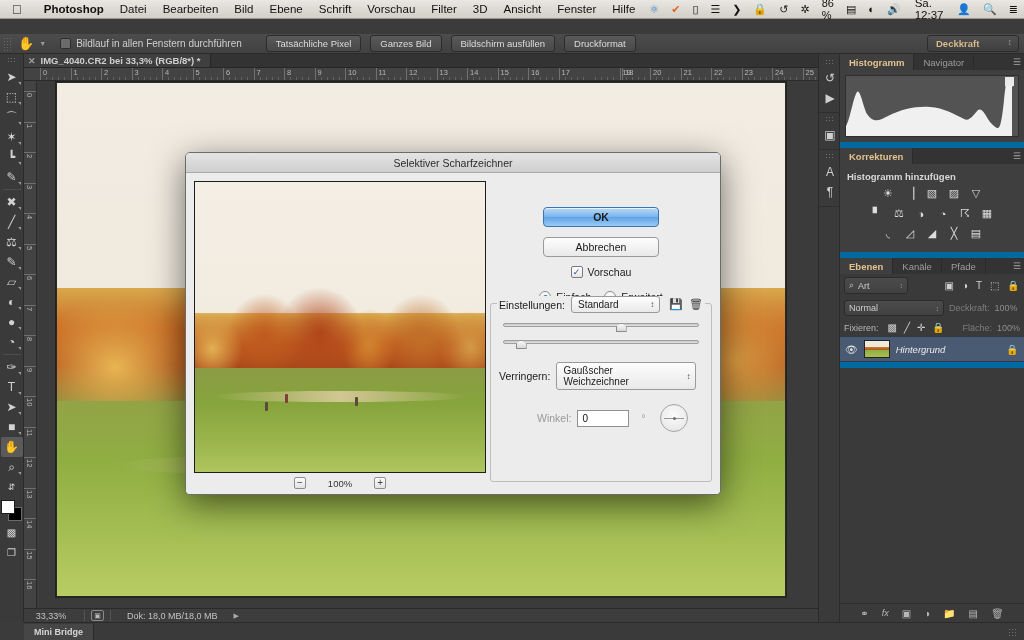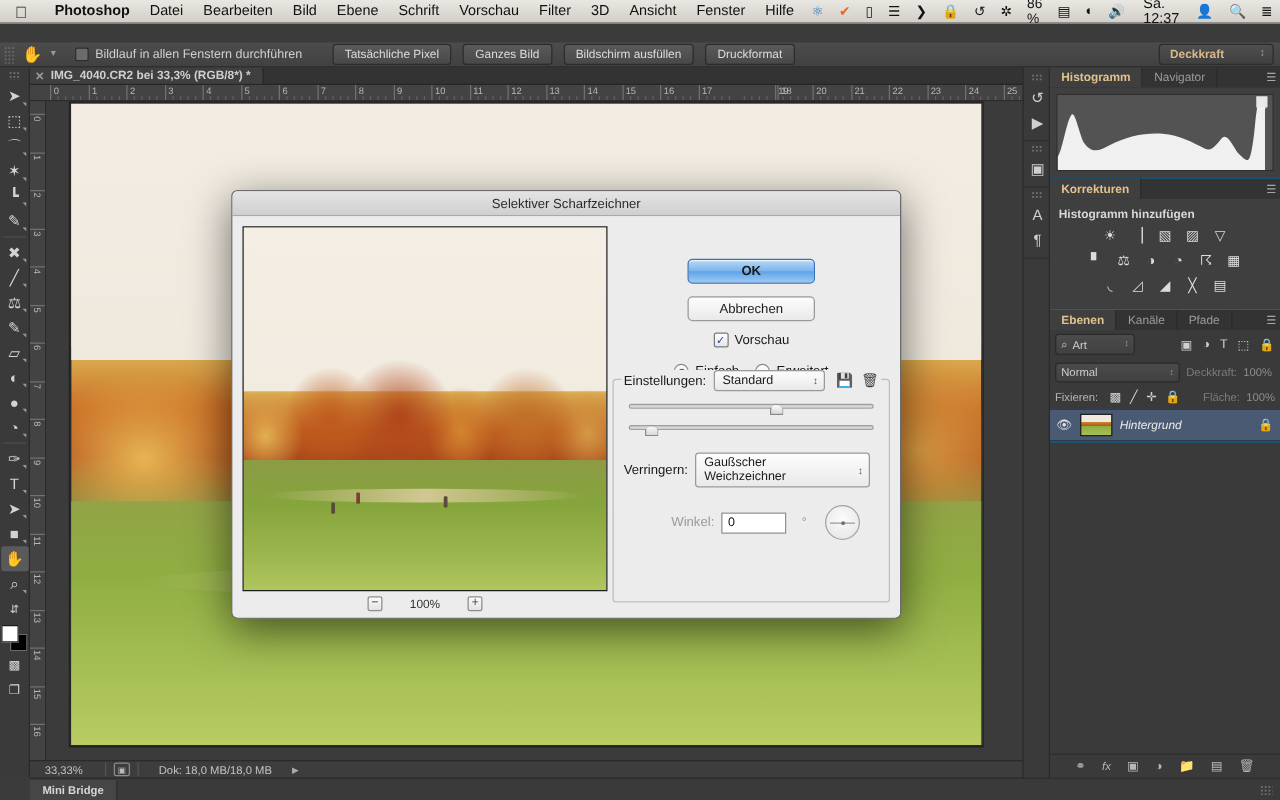--- a/index.html
+++ b/index.html
@@ -181,21 +181,21 @@
     padding-top:2px;
   }
   .md-group { border-bottom:1px solid #2e2e2e; padding:2px 0 4px; }
   .md-grip { width:9px; height:6px; margin:1px auto 3px;
     background-image:radial-gradient(#6f6f6f 40%,transparent 41%); background-size:3px 3px; }
   .md-icon { width:22px; height:20px; display:flex; align-items:center; justify-content:center;
     color:#cfcfcf; font-size:12px; }
 
   
   .panels { position:absolute; top:54px; right:0; width:184px; bottom:18px; background:#3a3a3a; }
-  .panel { border-bottom:1px solid #0369a1; }
+  .panel { border-bottom:6px solid #0369a1; }
   .ptabs { display:flex; align-items:stretch; height:16px; background:#333; position:relative; }
   .ptab { font-size:9.5px; color:#9c9c9c; padding:0 9px; display:flex; align-items:center;
     border-right:1px solid #2b2b2b; }
   .ptab.active { background:#3f3f3f; color:#e2c38f; font-weight:bold; }
   .pmenu { position:absolute; right:3px; top:3px; font-size:9px; color:#a5a5a5; }
   .pbody { background:#3f3f3f; padding:5px; }
 
   .histo { height:62px; background:#535353; border:1px solid #2e2e2e; position:relative; overflow:hidden; }
   .histo .bars { position:absolute; left:0; bottom:0; width:100%; height:100%; }
   .histo .warn { position:absolute; right:5px; top:3px; color:#f0f0f0; font-size:9px; }
@@ -269,21 +269,21 @@
 
   .pv-zoom { position:absolute; left:8px; top:304px; width:292px;
     display:flex; align-items:center; justify-content:center; gap:22px;
     font-size:9.5px; color:#333; }
   .zbtn { width:12px; height:12px; border:1px solid #8e8e8e; border-radius:2px;
     background:linear-gradient(to bottom,#fbfbfb,#e3e3e3);
     display:flex; align-items:center; justify-content:center; font-size:10px; color:#444; line-height:1; }
 
   .dlg-right { position:absolute; left:304px; top:8px; right:8px; bottom:8px; }
   .btn {
-    display:block; width:102px; margin:0 auto 0; text-align:center;
+    display:block; width:116px; margin:0 auto 0; text-align:center;
     border-radius:4px; font-size:10.5px; padding:3px 0;
     border:1px solid #9a9a9a; background:linear-gradient(to bottom,#fdfdfd,#e9e9e9);
     color:#1a1a1a;
   }
   .btn.ok {
     border:1px solid #3b73b8;
     background:linear-gradient(to bottom,#b9d9f6 0%,#7cb5ee 48%,#5fa4e8 52%,#9ccbf4 100%);
     box-shadow:inset 0 1px 0 rgba(255,255,255,.7);
     font-weight:bold; margin-top:26px;
   }

